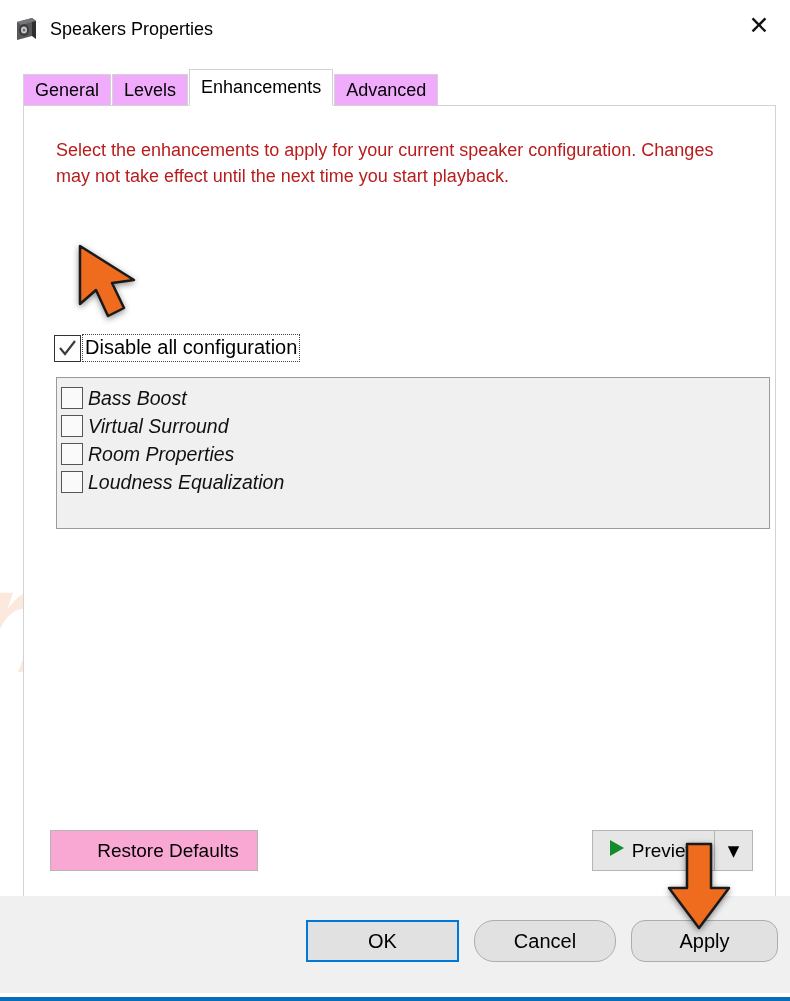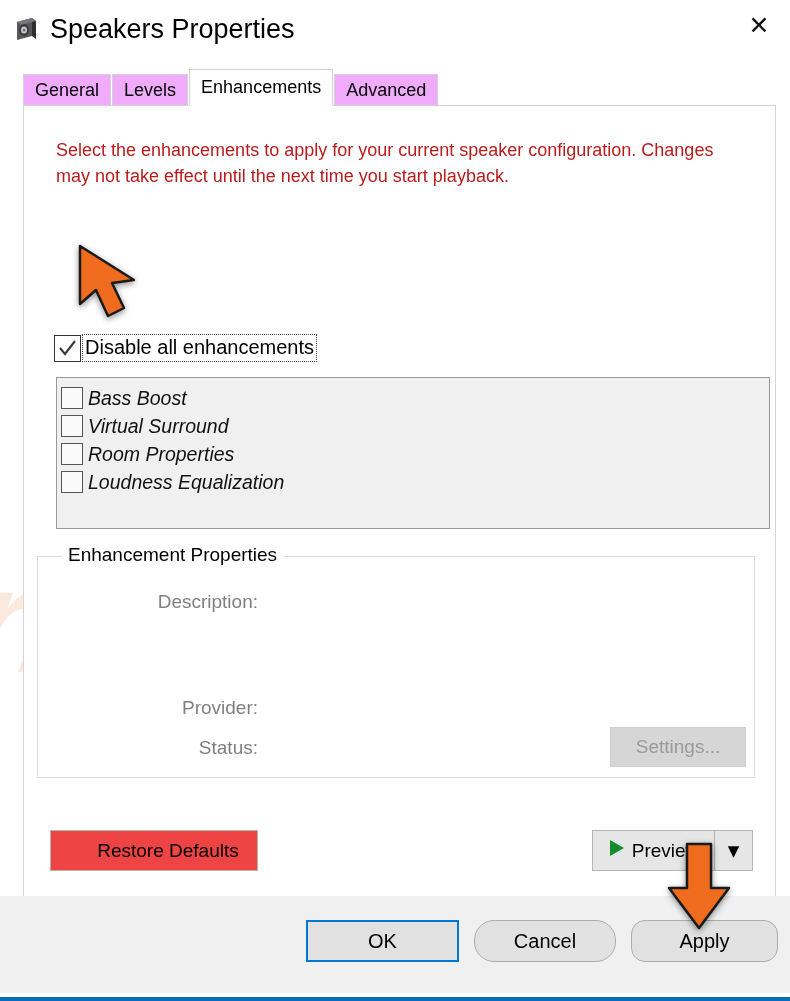--- a/index.html
+++ b/index.html
@@ -52,21 +52,21 @@
     align-items: center;
     z-index: 2;
   }
   #app-icon {
     margin-left: 13px;
     width: 26px; height: 26px;
     display: flex; align-items: center; justify-content: center;
   }
   #title-text {
     margin-left: 11px;
-    font-size: 27px;
+    font-size: 18px;
     color: #000000;
     white-space: nowrap;
   }
   #close-btn {
     position: absolute;
     right: 0; top: 0;
     width: 62px; height: 50px;
     display: flex; align-items: center; justify-content: center;
     font-size: 25px;
     color: #111;
@@ -211,21 +211,21 @@
     font-size: 19px;
     display: flex; align-items: center; justify-content: center;
     cursor: default;
   }
 
   
   #restore-btn {
     position: absolute;
     left: 26px; top: 724px;
     width: 208px; height: 41px;
-    background: #ef4444;
+    background: #f9a8d4;
     border: 1px solid #b5b5b5;
     font-size: 19px;
     color: #000;
     display: flex; align-items: center; justify-content: center;
     cursor: pointer;
     padding-left: 28px;
   }
   #preview-group {
     position: absolute;
     left: 568px; top: 724px;
@@ -317,21 +317,21 @@
   <div id="tabpage">
 
     <div id="intro">Select the enhancements to apply for your current speaker configuration. Changes may not take effect until the next time you start playback.</div>
 
     <div id="disable-all-row">
       <span class="cb">
         <svg width="21" height="21" viewBox="0 0 21 21">
           <polyline points="3,10 8,16 18,3" fill="none" stroke="#3a3a3a" stroke-width="2.1"></polyline>
         </svg>
       </span>
-      <span id="disable-all-label">Disable all enhancements</span>
+      <span id="disable-all-label">Disable all configuration</span>
     </div>
 
     <div id="enh-list">
       <div class="enh-item">
         <span class="cb"></span>
         <span class="lbl">Bass Boost</span>
       </div>
       <div class="enh-item">
         <span class="cb"></span>
         <span class="lbl">Virtual Surround</span>
@@ -339,27 +339,20 @@
       <div class="enh-item">
         <span class="cb"></span>
         <span class="lbl">Room Properties</span>
       </div>
       <div class="enh-item">
         <span class="cb"></span>
         <span class="lbl">Loudness Equalization</span>
       </div>
     </div>
 
-    <div id="groupbox">
-      <div id="groupbox-title">Enhancement Properties</div>
-      <div class="prop-label" id="lbl-description">Description:</div>
-      <div class="prop-label" id="lbl-provider">Provider:</div>
-      <div class="prop-label" id="lbl-status">Status:</div>
-      <div id="settings-btn">Settings...</div>
-    </div>
 
     <div id="restore-btn">Restore Defaults</div>
 
     <div id="preview-group">
       <div id="preview-main">
         <span>
           <svg width="17" height="18" viewBox="0 0 17 18">
             <polygon points="2,1 16,9 2,17" fill="#128b2c"></polygon>
           </svg>
         </span>

